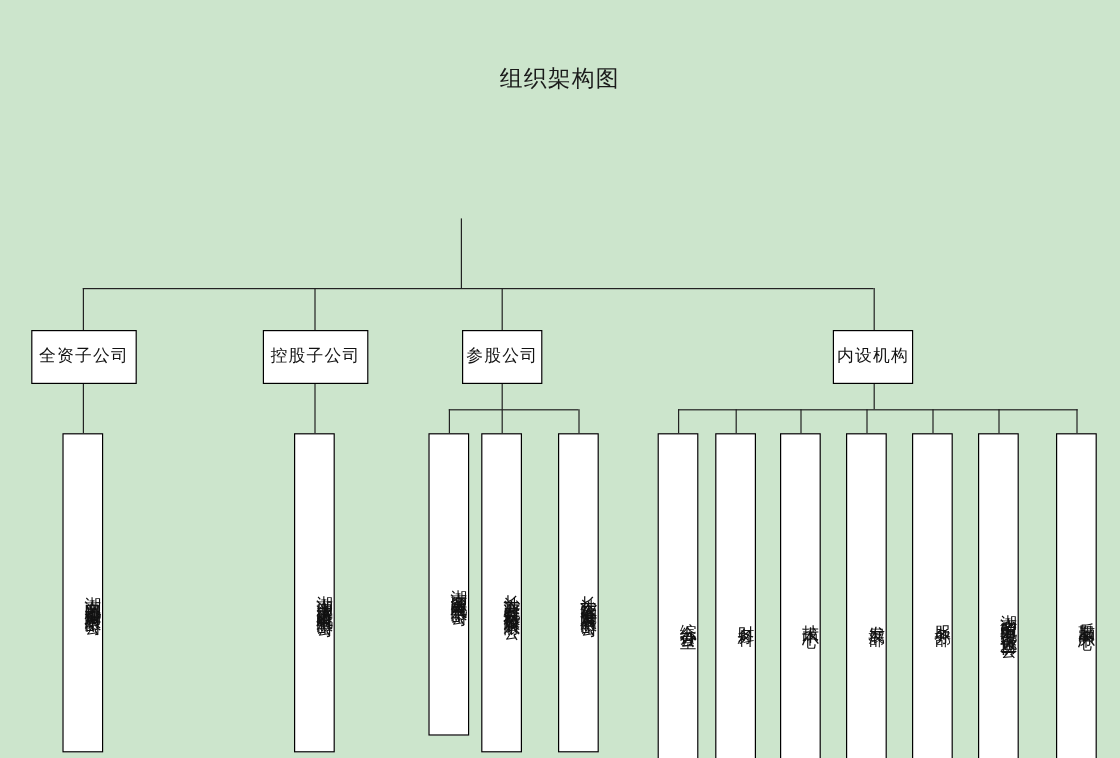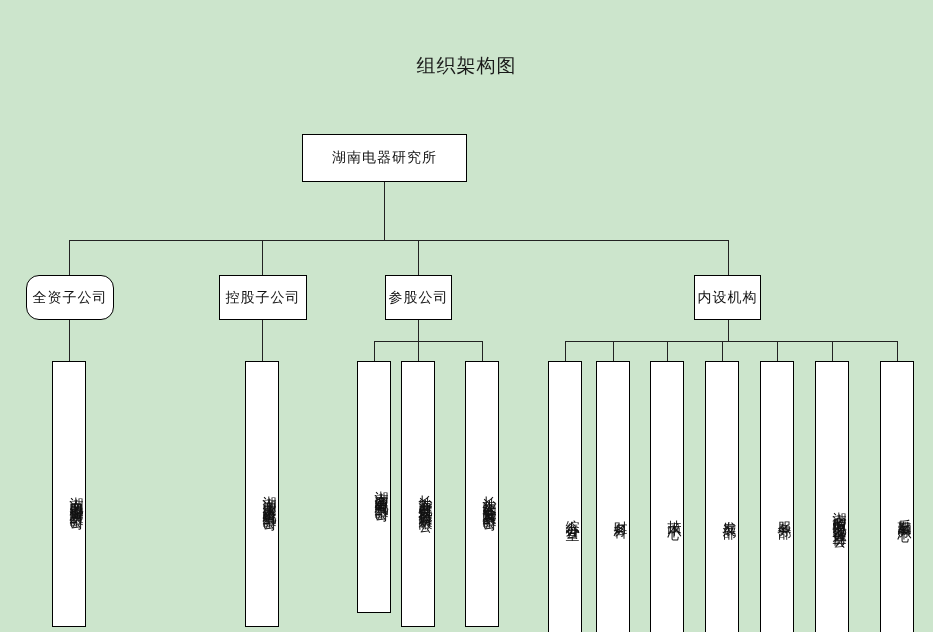--- a/index.html
+++ b/index.html
@@ -76,34 +76,31 @@
     display: block;
   }
 </style>
 </head>
 <body style="background: rgb(204, 229, 204);">
 
 <div id="chart-root">
 
   <div id="title">组织架构图</div>
 
-  <div class="node h" style="left:302px; top:89px; width:165px; height:48px;">
-    <span>湖南电器研究所</span>
-  </div>
 
   <div class="ln lnv" style="left:384px; top:137px; width:1px; height:58px;"></div>
 
   <div class="ln lnh" style="left:69px; top:195px; width:659px; height:1px;"></div>
 
   <div class="ln lnv" style="left:69px; top:195px; width:1px; height:35px;"></div>
   <div class="ln lnv" style="left:262px; top:195px; width:1px; height:35px;"></div>
   <div class="ln lnv" style="left:418px; top:195px; width:1px; height:35px;"></div>
   <div class="ln lnv" style="left:728px; top:195px; width:1px; height:35px;"></div>
 
-  <div class="node h" style="left:26px; top:230px; width:88px; height:45px;border-radius:13px;">
+  <div class="node h" style="left:26px; top:230px; width:88px; height:45px;">
     <span>全资子公司</span>
   </div>
   <div class="node h" style="left:385px; top:230px; width:67px; height:45px;">
     <span>参股公司</span>
   </div>
   <div class="node h" style="left:219px; top:230px; width:88px; height:45px;">
     <span>控股子公司</span>
   </div>
   <div class="node h" style="left:694px; top:230px; width:67px; height:45px;">
     <span>内设机构</span>

